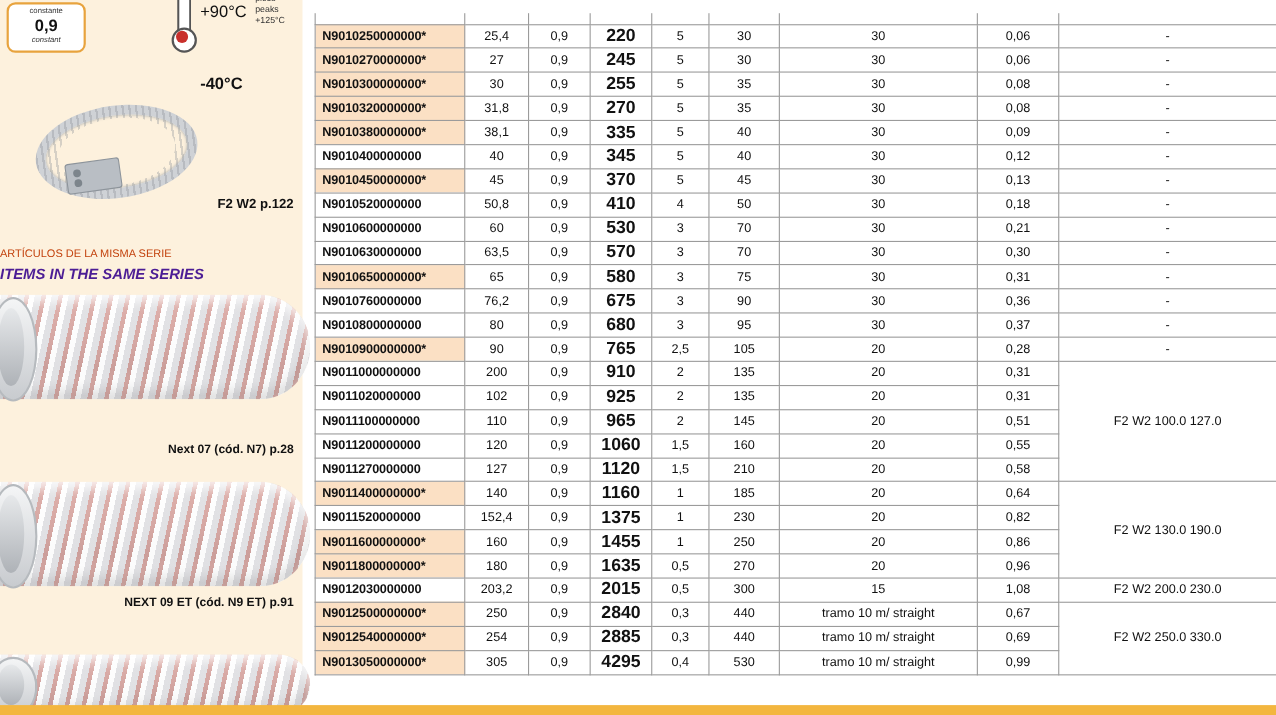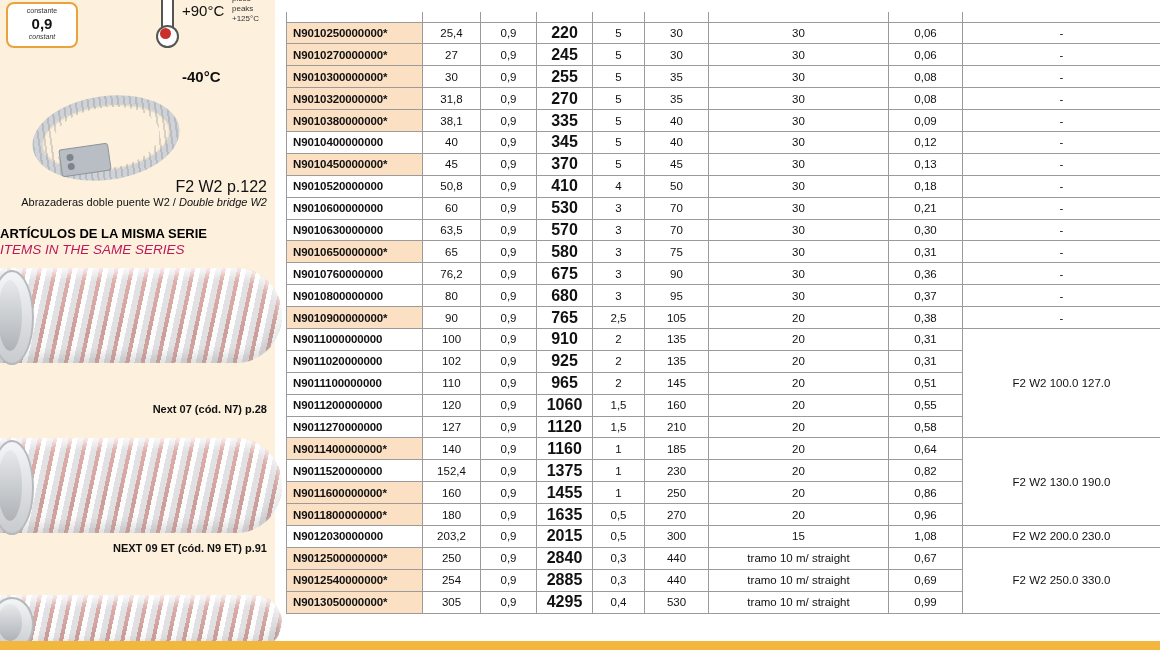--- a/index.html
+++ b/index.html
@@ -68,28 +68,28 @@
     position:absolute;left:50px;top:58px;width:48px;height:26px;background:#b9bec4;
     border:1px solid #8d949b;border-radius:3px;transform:rotate(-8deg);
   }
   .clamp-screw:before{
     content:"";position:absolute;left:6px;top:5px;width:7px;height:7px;border-radius:50%;background:#7d858c;
   }
   .clamp-screw:after{
     content:"";position:absolute;left:6px;top:14px;width:7px;height:7px;border-radius:50%;background:#7d858c;
   }
 
-  .f2-ref{position:absolute;right:8px;top:178px;font-size:16px;font-weight:normal;color:#111;}
+  .f2-ref{position:absolute;right:8px;top:178px;font-size:12px;font-weight:bold;color:#111;}
   .clamp-cap{
     position:absolute;left:0;right:8px;top:196px;font-size:11px;color:#111;text-align:right;
   }
   .clamp-cap i{font-style:italic;}
 
-  .series-title{position:absolute;left:0;top:226px;font-size:13px;font-weight:bold;color:#000000;}
-  .series-title-it{position:absolute;left:0;top:242px;font-size:13.5px;font-weight:normal;font-style:italic;color:#be185d;}
+  .series-title{position:absolute;left:0;top:226px;font-size:10px;font-weight:normal;color:#c2410c;}
+  .series-title-it{position:absolute;left:0;top:242px;font-size:13.5px;font-weight:bold;font-style:italic;color:#4c1d95;}
 
   
   .hose{position:absolute;left:-8px;width:290px;height:95px;}
   .hose .tube{
     position:absolute;left:0;top:0;width:290px;height:95px;
     border-radius:0 46px 46px 0/0 48px 48px 0;
     background:
       repeating-linear-gradient(102deg,
         rgba(205,120,110,.55) 0px,
         rgba(205,120,110,.55) 4px,
@@ -182,23 +182,20 @@
         <div>peaks</div>
         <div>+125°C</div>
       </div>
 
       <div class="clamp-box">
         <div class="clamp-ring"></div>
         <div class="clamp-screw"></div>
       </div>
 
       <div class="f2-ref">F2 W2 p.122</div>
-      <div class="clamp-cap">
-        <span>Abrazaderas doble puente W2 / </span><i>Double bridge W2</i>
-      </div>
 
       <div class="series-title">ARTÍCULOS DE LA MISMA SERIE</div>
       <div class="series-title-it">ITEMS IN THE SAME SERIES</div>
 
       <div class="hose hose1">
         <div class="tube"></div>
           <div class="rim"></div>
           <div class="rim2"></div>
       </div>
       <div class="hose-cap cap1">Next 07 (cód. N7) p.28</div>
@@ -387,26 +384,26 @@
             <td class="merge last">-</td>
           </tr>
           <tr>
             <td class="code hl">N9010900000000*</td>
             <td>90</td>
             <td>0,9</td>
             <td class="bold">765</td>
             <td>2,5</td>
             <td>105</td>
             <td>20</td>
-            <td>0,38</td>
+            <td>0,28</td>
             <td class="merge last">-</td>
           </tr>
           <tr>
             <td class="code">N9011000000000</td>
-            <td>100</td>
+            <td>200</td>
             <td>0,9</td>
             <td class="bold">910</td>
             <td>2</td>
             <td>135</td>
             <td>20</td>
             <td>0,31</td>
             <td class="merge last" rowspan="5">F2 W2 100.0 127.0</td>
           </tr>
           <tr>
             <td class="code">N9011020000000</td>

